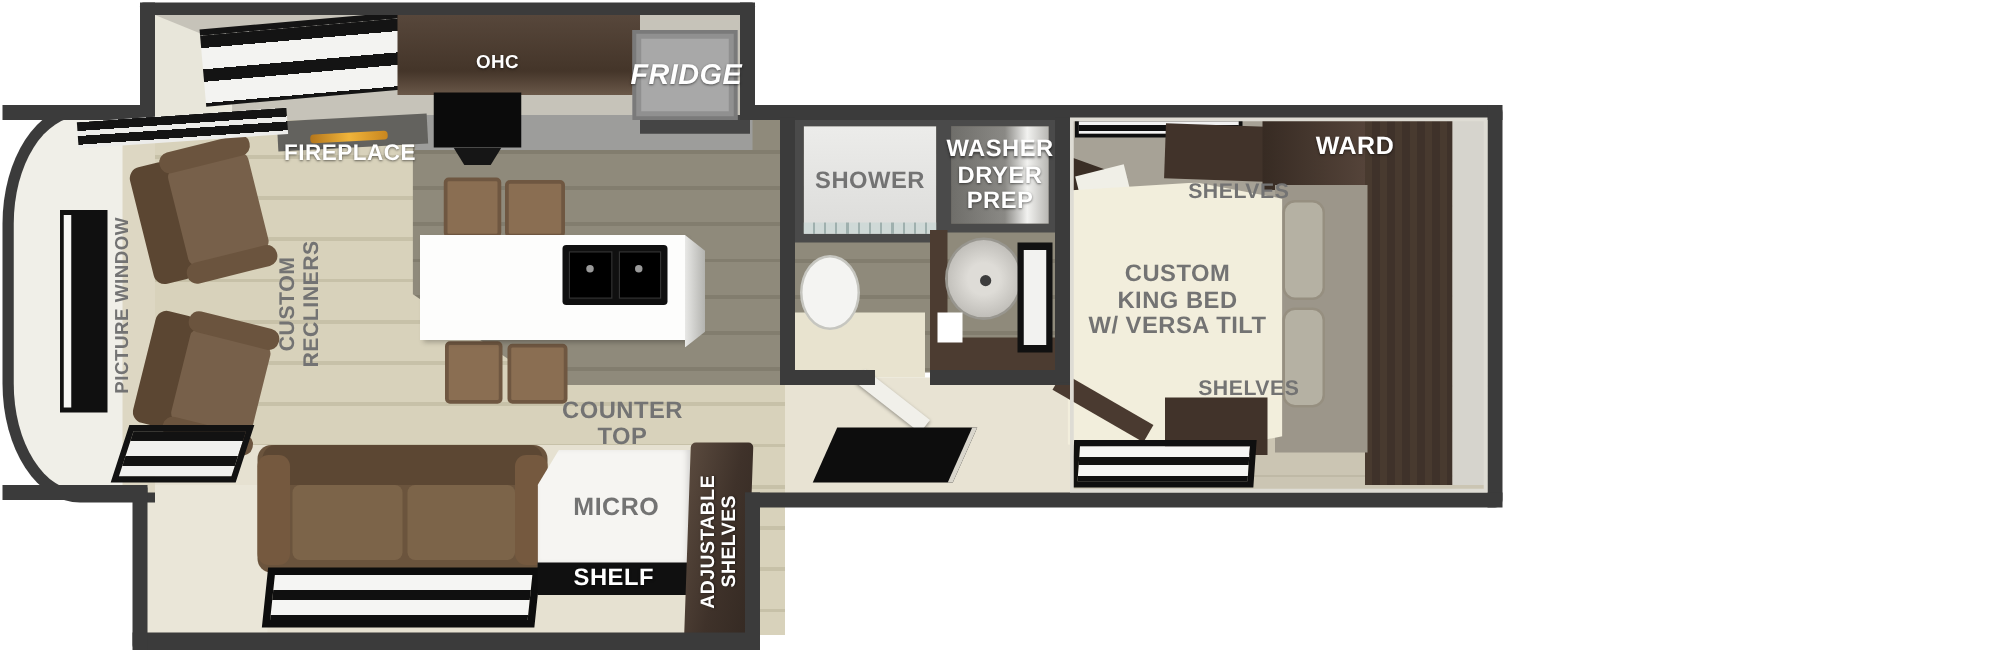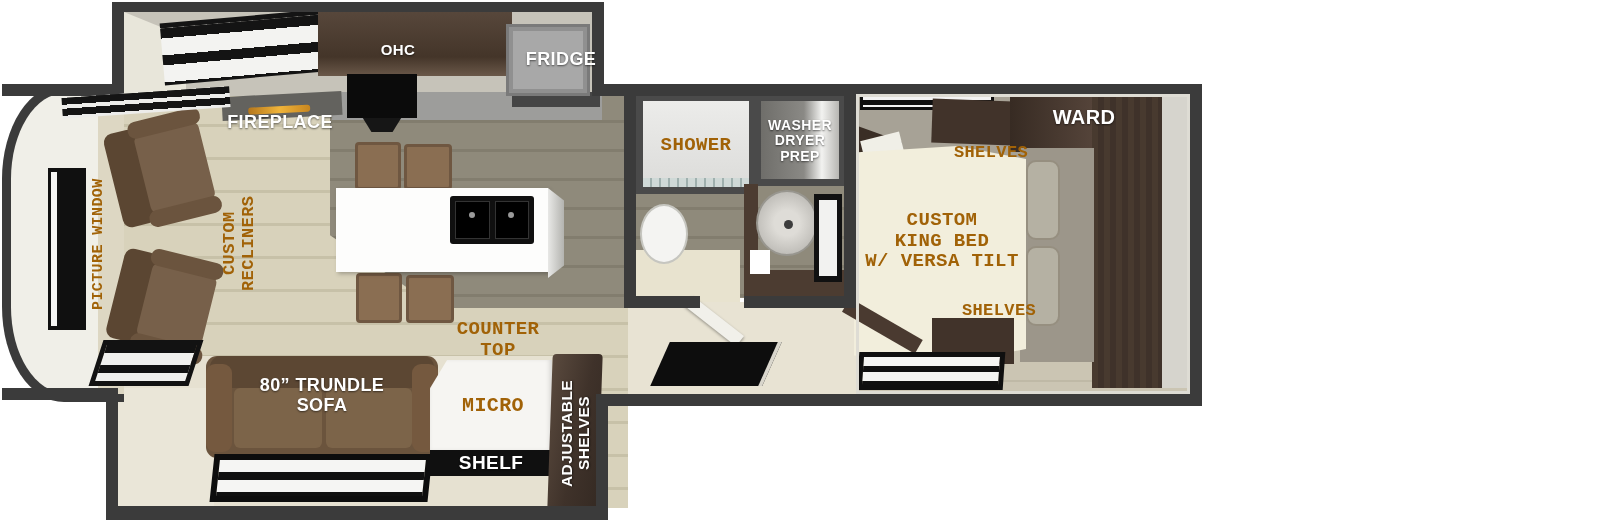--- a/index.html
+++ b/index.html
@@ -4,21 +4,21 @@
 <style>
   html,body{margin:0;padding:0;background:#ffffff;}
   #stage{position:relative;width:1600px;height:531px;background:#ffffff;overflow:hidden;
          font-family:"Liberation Sans",sans-serif;}
   #stage div{position:absolute;box-sizing:border-box;}
   .wall{background:#3b3b3b;}
   .lbl,.lblB{display:flex;align-items:center;justify-content:center;text-align:center;
     font-weight:700;text-transform:uppercase;white-space:pre-line;line-height:1.1;
     letter-spacing:.4px;}
   .lbl{color:#ffffff;text-shadow:0 1px 2px rgba(0,0,0,.55);}
-  .lblB{color:#a16207;font-family:Liberation Mono, monospace;}
+  .lblB{color:#737373;}
   .vert{writing-mode:vertical-rl;transform:rotate(180deg);}
   
   .planksLight{background:repeating-linear-gradient(180deg,#d8d2bb 0 30px,#c7c1a8 30px 33px);}
   .planksOlive{background:repeating-linear-gradient(180deg,#8f8a7b 0 26px,#827d6e 26px 29px);}
   .planksBed{background:repeating-linear-gradient(180deg,#cbc5b3 0 34px,#bfb9a6 34px 36px);}
 </style>
 </head>
 <body>
 
 <div id="stage">
@@ -142,35 +142,33 @@
   <div class="wall" style="left:624px;top:94px;width:12px;height:212px;"></div>
   <div class="wall" style="left:624px;top:296px;width:76px;height:12px;"></div>
   <div class="wall" style="left:744px;top:296px;width:112px;height:12px;"></div>
   <div class="wall" style="left:844px;top:94px;width:12px;height:212px;"></div>
   <div style="left:856px;top:94px;width:334px;height:300px;border:3px solid #dedcd4;"></div>
 
   <div style="left:62px;top:92px;width:168px;height:21px;transform:rotate(-4deg);background:repeating-linear-gradient(180deg,#141414 0 7px,#ececea 7px 11px);"></div>
   <div style="left:96px;top:340px;width:100px;height:46px;transform:skewX(-18deg);border:5px solid #121212;background:repeating-linear-gradient(180deg,#121212 0 8px,#f0f0ee 8px 20px);"></div>
 
   <div class="lbl" style="left:368px;top:38px;width:60px;height:24px;font-size:15px;">OHC</div>
-  <div class="lbl" style="left:520px;top:48px;width:82px;height:24px;font-size:18px;">FRIDGE</div>
+  <div class="lbl" style="left:508px;top:48px;width:82px;height:24px;font-size:23px;font-style:italic;">FRIDGE</div>
   <div class="lbl" style="left:215px;top:112px;width:130px;height:22px;font-size:18px;">FIREPLACE</div>
   <div class="lblB vert" style="left:86px;top:136px;width:26px;height:216px;font-size:15px;">PICTURE WINDOW</div>
   <div class="lblB vert" style="left:212px;top:168px;width:56px;height:150px;font-size:17px;">CUSTOM
 RECLINERS</div>
   <div class="lblB" style="left:436px;top:314px;width:124px;height:52px;font-size:19px;">COUNTER
 TOP</div>
-  <div class="lbl" style="left:236px;top:374px;width:172px;height:44px;font-size:18px;">80” TRUNDLE
-SOFA</div>
   <div class="lblB" style="left:438px;top:394px;width:110px;height:24px;font-size:20px;">MICRO</div>
   <div class="lbl" style="left:434px;top:450px;width:114px;height:26px;font-size:19px;">SHELF</div>
   <div class="lbl vert" style="left:551px;top:362px;width:48px;height:142px;font-size:15.5px;">ADJUSTABLE
 SHELVES</div>
   <div class="lblB" style="left:646px;top:132px;width:100px;height:26px;font-size:19px;">SHOWER</div>
-  <div class="lbl" style="left:760px;top:110px;width:80px;height:62px;font-size:14px;">WASHER
+  <div class="lbl" style="left:760px;top:110px;width:80px;height:62px;font-size:19px;">WASHER
 DRYER
 PREP</div>
   <div class="lbl" style="left:1044px;top:104px;width:80px;height:26px;font-size:20px;">WARD</div>
   <div class="lblB" style="left:936px;top:142px;width:110px;height:22px;font-size:17px;">SHELVES</div>
   <div class="lblB" style="left:944px;top:300px;width:110px;height:22px;font-size:17px;">SHELVES</div>
   <div class="lblB" style="left:854px;top:198px;width:176px;height:86px;font-size:19px;">CUSTOM
 KING BED
 W/ VERSA TILT</div>
 
 </div>

